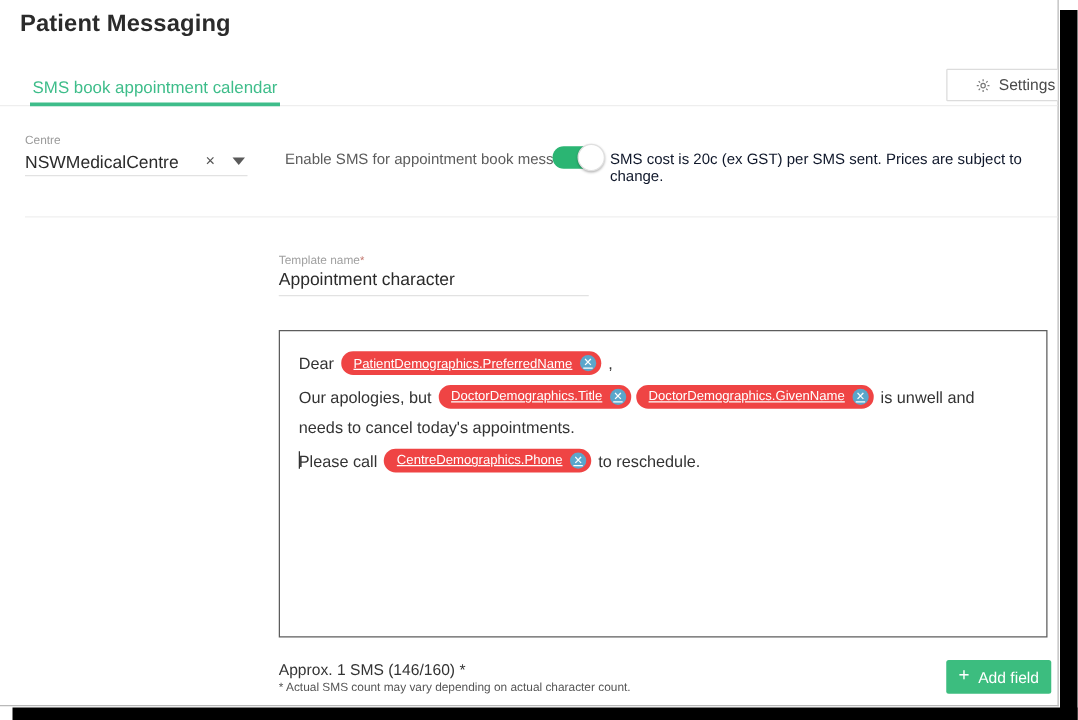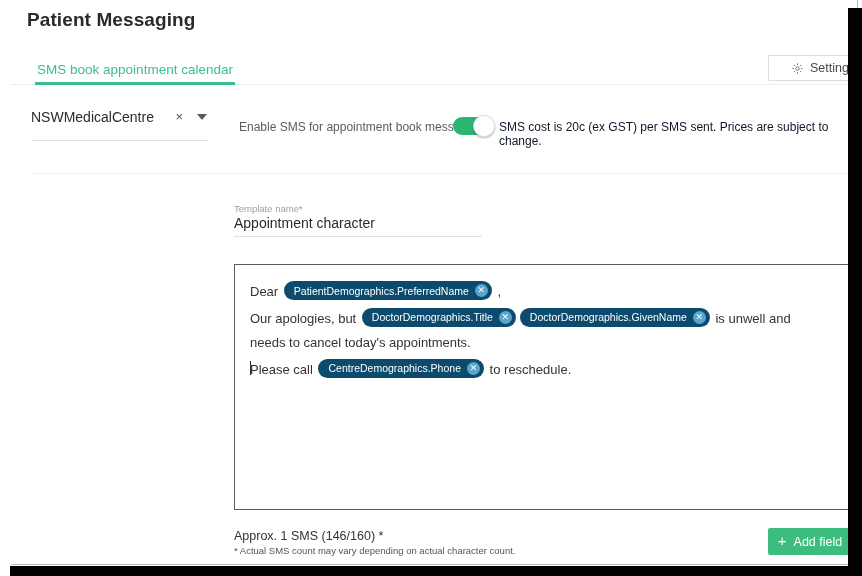--- a/index.html
+++ b/index.html
@@ -14,21 +14,20 @@
     position: relative;
   }
   #page {
     position: absolute;
     left: 0; top: 0;
     width: 847px; height: 565px;
     background: #ffffff;
     border-right: 1px solid #b9b9b9;
     border-bottom: 1px solid #b9b9b9;
     overflow: hidden;
-    margin-left: 11px;
   }
   
   #shadow-right {
     position: absolute;
     left: 848px; top: 8px;
     width: 14px; height: 568px;
     background: #000000;
   }
   #shadow-bottom {
     position: absolute;
@@ -259,31 +258,32 @@
     width: 1px; height: 14px;
     background: #333;
     vertical-align: middle;
     margin-right: -1px;
     position: relative;
     top: -1px;
   }
   .chip {
     display: inline-flex;
     align-items: center;
-    background: #0c4a6e;
+    background: #ef4444;
     color: #ffffff;
     border-radius: 11px;
     height: 19px;
     padding: 0 4px 0 10px;
     font-size: 10.5px;
     vertical-align: middle;
     margin: 0 2px;
     cursor: pointer;
     position: relative;
     top: -1px;
+    text-decoration: underline;
   }
   .chip-x {
     display: inline-flex;
     align-items: center;
     justify-content: center;
     width: 13px; height: 13px;
     border-radius: 50%;
     background: #5aa6cb;
     color: #ffffff;
     font-size: 9px;
@@ -340,20 +340,21 @@
     <span>
       <svg class="gear" viewBox="0 0 24 24" fill="none" stroke="#777" stroke-width="1.8">
         <circle cx="12" cy="12" r="3.2"></circle>
         <path d="M12 2.6v3M12 18.4v3M2.6 12h3M18.4 12h3M5.4 5.4l2.1 2.1M16.5 16.5l2.1 2.1M18.6 5.4l-2.1 2.1M7.5 16.5l-2.1 2.1"></path>
       </svg>
     </span>
     <span class="settings-label">Settings</span>
   </div>
 
   <div class="centre-field">
+    <div class="centre-label">Centre</div>
     <div class="centre-value-row">
       <span class="centre-value">NSWMedicalCentre</span>
       <span class="centre-clear">×</span>
       <span class="centre-caret"></span>
     </div>
   </div>
   <div class="centre-underline"></div>
 
   <div class="enable-label">Enable SMS for appointment book messages</div>
   <div class="toggle">

